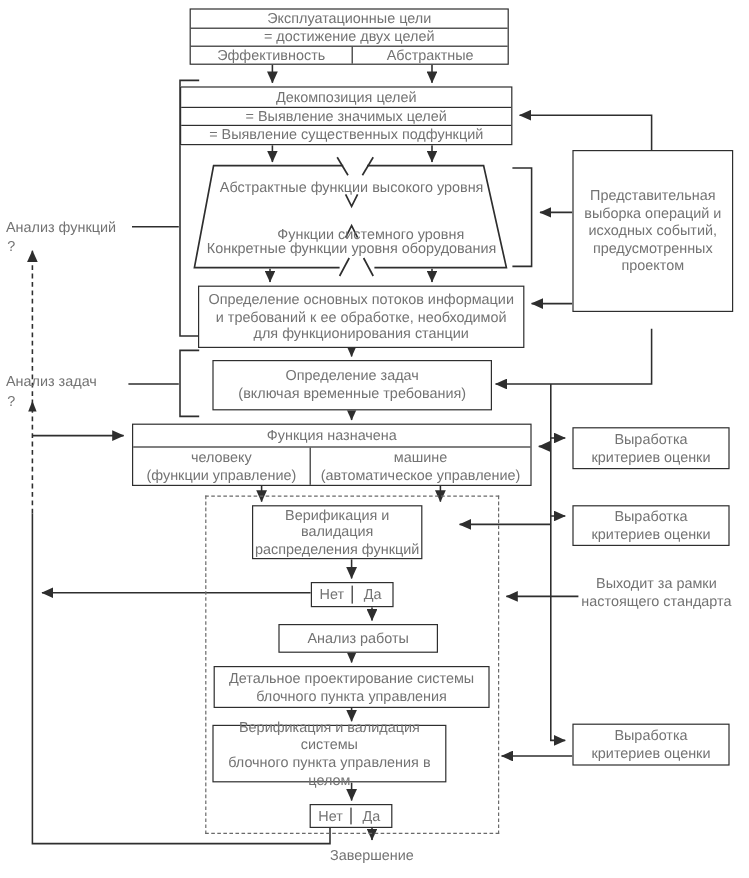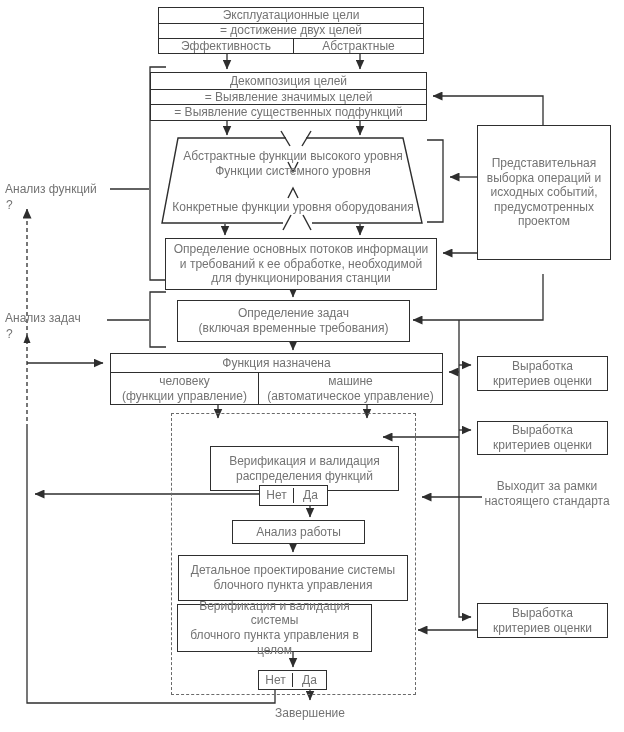--- a/index.html
+++ b/index.html
@@ -141,21 +141,21 @@
     </div>
   </div>
 
   <div class="box stack" style="left:150px;top:72px;width:277px;height:49px;">
     <div class="row" style="height:16px;">Декомпозиция целей</div>
     <div class="row bt" style="height:16px;">= Выявление значимых целей</div>
     <div class="row bt" style="flex:1;">= Выявление существенных подфункций</div>
   </div>
 
   <div class="plain" style="left:150px;top:149px;width:286px;">Абстрактные функции высокого уровня</div>
-  <div class="plain" style="left:150px;top:164px;width:286px;">Функции системного уровня</div>
+  <div class="plain" style="left:150px;top:188px;width:286px;padding-left:16px;">Функции системного уровня</div>
   <div class="plain" style="left:150px;top:200px;width:286px;">Конкретные функции уровня оборудования</div>
 
   <div class="box" style="left:165px;top:238px;width:272px;height:52px;">Определение основных потоков информации
 и требований  к ее обработке, необходимой
 для функционирования станции</div>
 
   <div class="box" style="left:177px;top:300px;width:233px;height:42px;">Определение задач
 (включая временные требования)</div>
 
   <div class="box stack" style="left:110px;top:353px;width:333px;height:52px;">
@@ -163,31 +163,31 @@
     <div class="rowsplit bt" style="flex:1;">
       <div class="cell br" style="width:148px;">человеку
 (функции управление)</div>
       <div class="cell" style="flex:1;">машине
 (автоматическое управление)</div>
     </div>
   </div>
 
   <div class="dashedbox" style="left:171px;top:413px;width:245px;height:282px;"></div>
 
-  <div class="box" style="left:210px;top:446px;width:189px;height:45px;">Верификация и валидация
+  <div class="box" style="left:210px;top:421px;width:142px;height:45px;">Верификация и валидация
 распределения функций</div>
 
   <div class="box rowsplit" style="left:259px;top:485px;width:69px;height:21px;padding:0;">
     <div class="cell br" style="width:34px;">Нет</div>
     <div class="cell" style="flex:1;">Да</div>
   </div>
 
   <div class="box" style="left:232px;top:520px;width:133px;height:24px;">Анализ работы</div>
 
-  <div class="box" style="left:178px;top:555px;width:230px;height:46px;">Детальное проектирование системы
+  <div class="box" style="left:178px;top:555px;width:230px;height:35px;">Детальное проектирование системы
 блочного пункта управления</div>
 
   <div class="box" style="left:177px;top:604px;width:195px;height:48px;">Верификация и валидация системы
 блочного пункта управления в целом</div>
 
   <div class="box rowsplit" style="left:258px;top:670px;width:69px;height:20px;padding:0;">
     <div class="cell br" style="width:34px;">Нет</div>
     <div class="cell" style="flex:1;">Да</div>
   </div>
 

